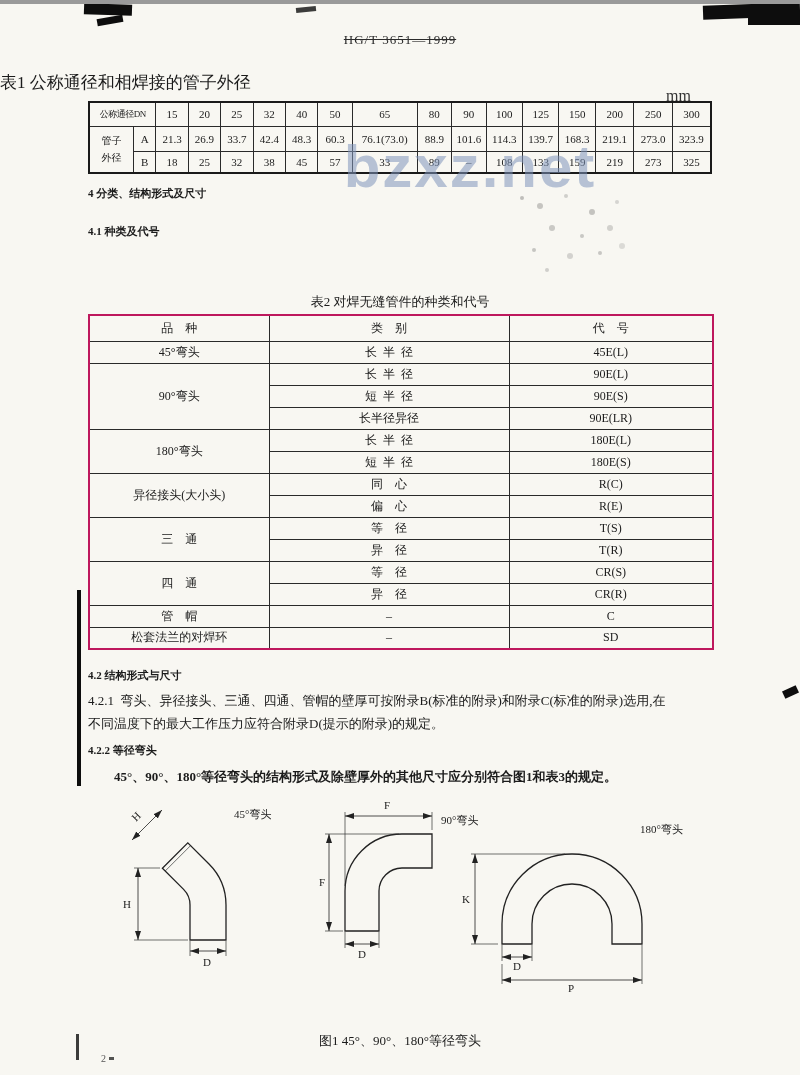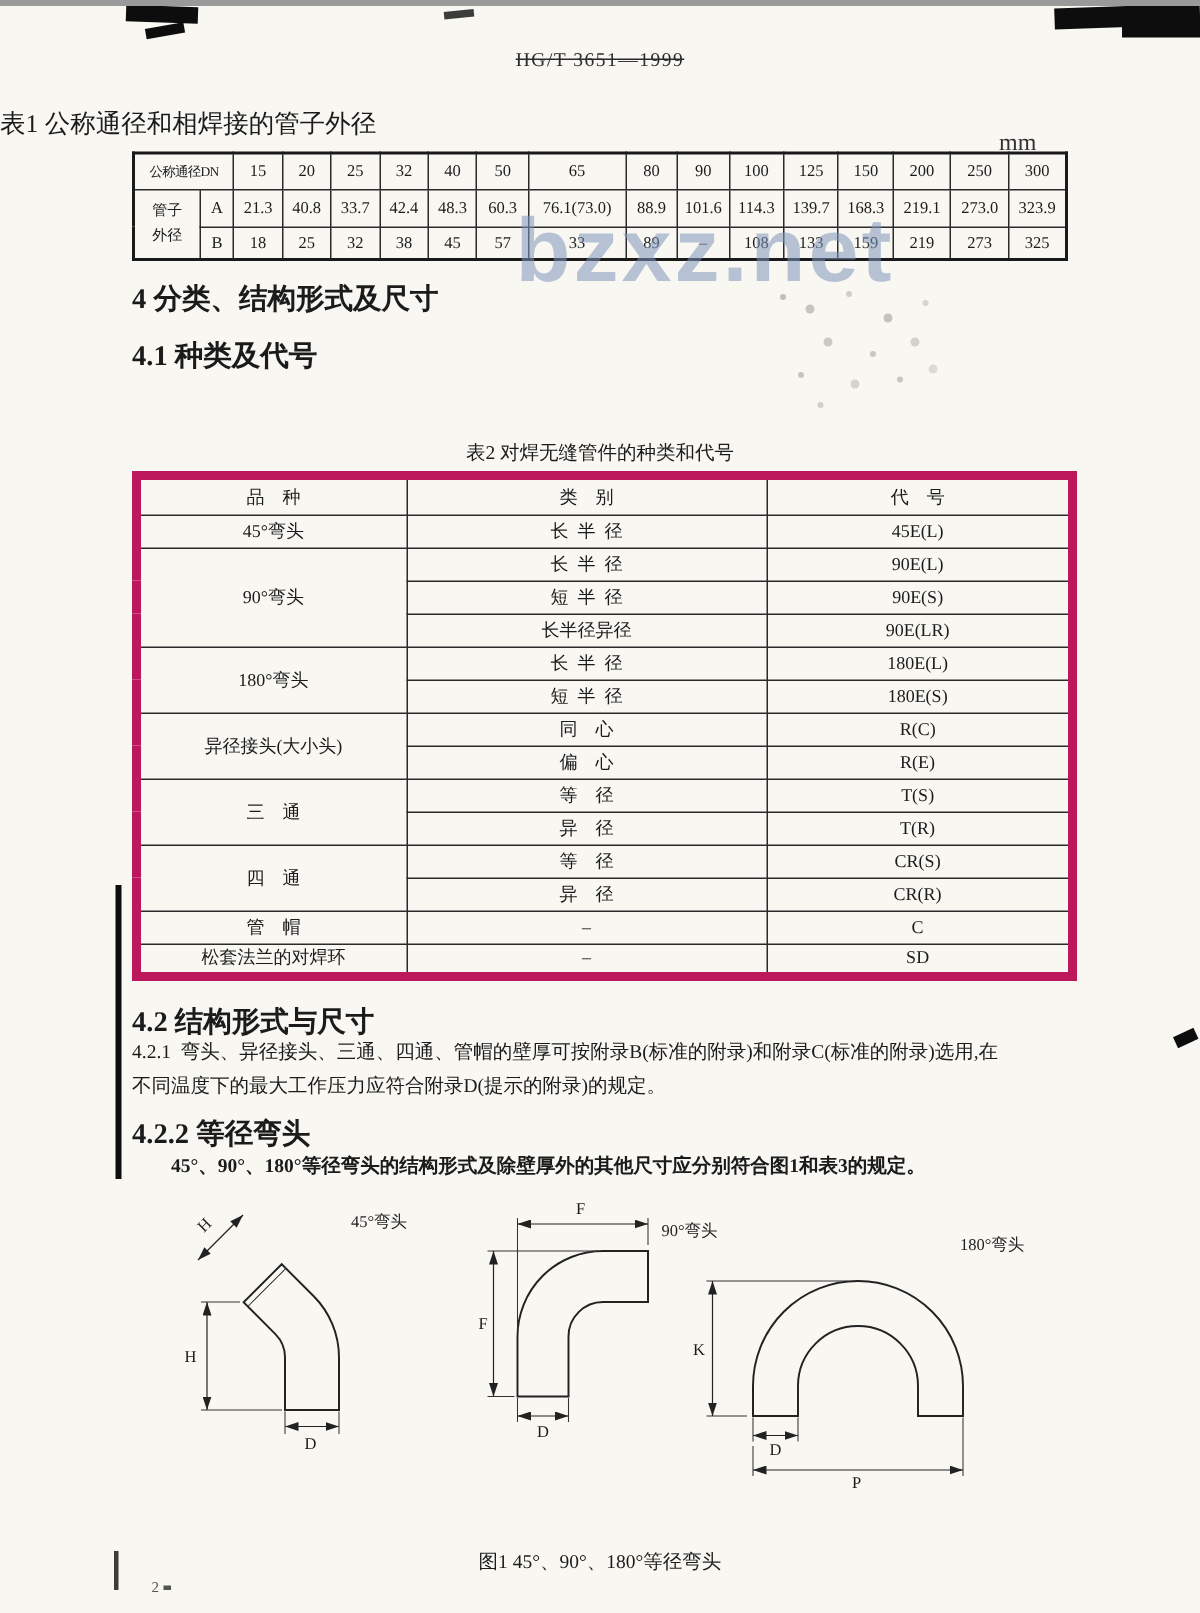--- a/index.html
+++ b/index.html
@@ -21,29 +21,29 @@
   table { border-collapse:collapse; table-layout:fixed; background:transparent; }
   #table1 { width:624px; border:2px solid #1a1a1a; }
   #table1 td { border:1px solid #2a2a2a; font-size:11px; text-align:center;
     padding:4px; white-space:pre; overflow:hidden; font-weight:normal; }
   #table1 tr:nth-child(1){ height:24px; }
   #table1 tr:nth-child(2){ height:25px; }
   #table1 tr:nth-child(3){ height:22px; }
   #table1 td.corner { font-size:9px; letter-spacing:-0.5px; }
   #table1 td.grouplbl { font-size:10px; line-height:1.7; }
 
-  .h-bold { font-weight:bold; font-size:19px; }
+  .h-bold { font-weight:bold; font-size:11px; }
   .body-text { font-size:13px; white-space:pre; }
 
   .s4    { top:182px; left:88px; }
   .s41   { top:220px; left:88px; }
   .p41   { top:246px; left:114px; }
   .t2caption { top:289px; left:0; width:100%; text-align:center; font-size:13px; }
 
-  #table2 { width:624px; border:6px solid #be185d; }
+  #table2 { width:624px; border:2px solid #be185d; }
   #table2 th, #table2 td { border:1px solid #2a2a2a; font-size:12px; font-weight:normal;
     text-align:center; padding:0; white-space:pre; overflow:hidden; }
   #table2 thead tr { height:26px; }
   #table2 tbody tr { height:22px; }
   .t2wrap { top:310px; left:88px; }
   .t1wrap { top:97px;  left:88px; }
 
   .s42   { top:664px; left:88px; }
   .p421a { top:688px; left:88px; }
   .p421b { top:711px; left:88px; }
@@ -148,21 +148,21 @@
             <td>125</td>
             <td>150</td>
             <td>200</td>
             <td>250</td>
             <td>300</td>
           </tr>
           <tr>
             <td rowspan="2" class="grouplbl"><div>管子</div><div>外径</div></td>
             <td>A</td>
             <td>21.3</td>
-            <td>40.8</td>
+            <td>26.9</td>
             <td>33.7</td>
             <td>42.4</td>
             <td>48.3</td>
             <td>60.3</td>
             <td>76.1(73.0)</td>
             <td>88.9</td>
             <td>101.6</td>
             <td>114.3</td>
             <td>139.7</td>
             <td>168.3</td>

